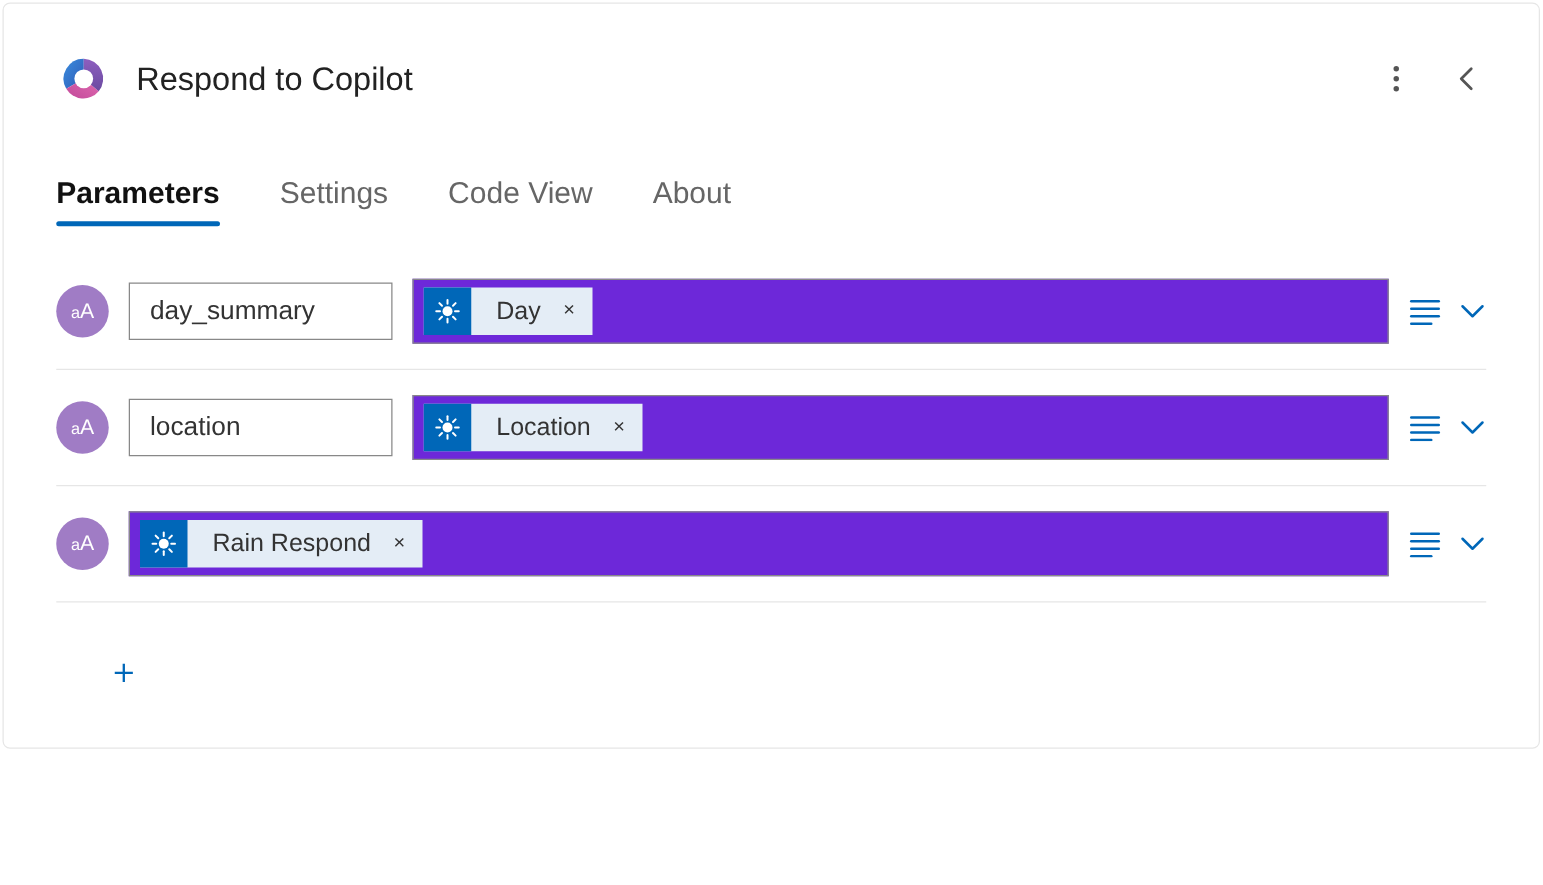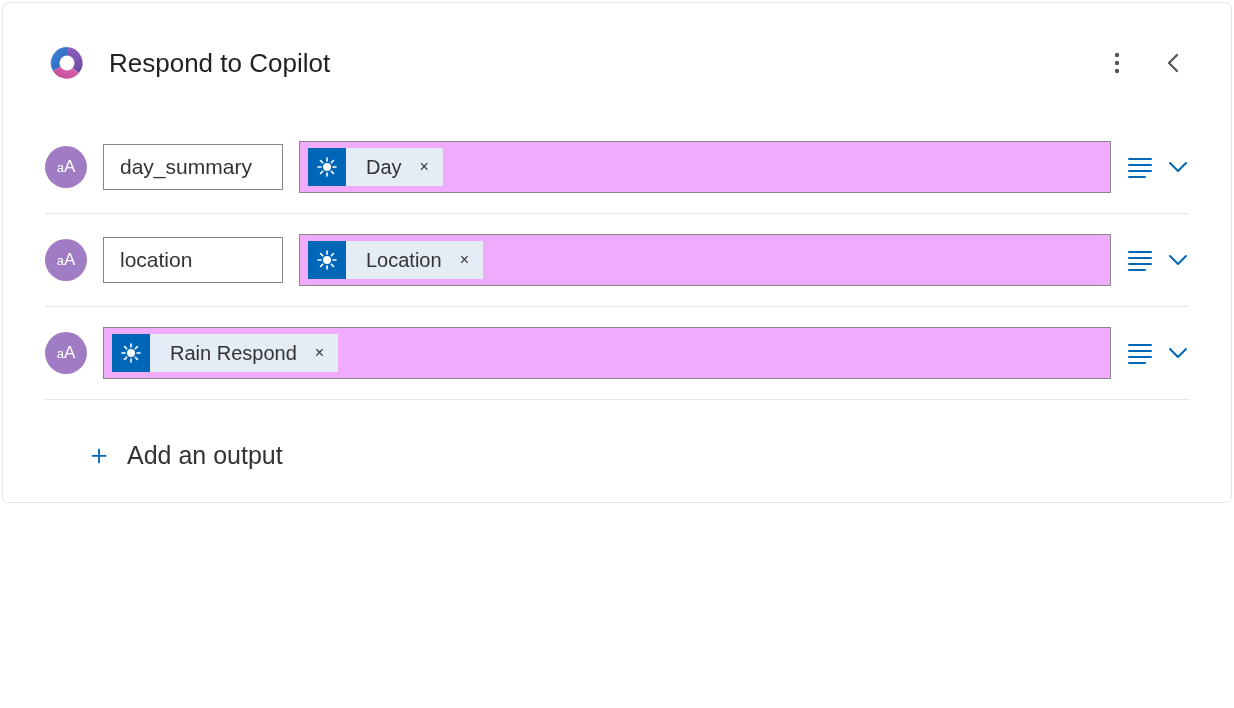--- a/index.html
+++ b/index.html
@@ -8,21 +8,21 @@
       background: #ffffff;
       width: 1234px;
       height: 708px;
       overflow: hidden;
     }
     .card {
       background: #ffffff;
       border: 1px solid #e6e6e6;
       border-radius: 6px;
       margin: 2px;
-      padding: 38px 42px 28px 42px;
+      padding: 38px 42px 42px 42px;
     }
     .header {
       display: flex;
       align-items: center;
       gap: 20px;
       margin-bottom: 56px;
     }
     .app-icon {
       width: 44px;
       height: 44px;
@@ -98,31 +98,31 @@
       font-size: 17px;
       font-weight: 500;
       flex-shrink: 0;
     }
     .type-badge .small-a { font-size: 13px; }
     .param-name-box {
       border: 1px solid #888;
       padding: 10px 16px;
       font-size: 21px;
       color: #333;
-      width: 180px;
+      width: 211px;
       flex-shrink: 0;
       background: #fff;
     }
     .param-value-box {
       border: 1px solid #888;
       padding: 6px 8px;
       flex: 1;
       display: flex;
       min-height: 48px;
-      background: #f0abfc;
+      background: #6d28d9;
     }
     .token {
       display: flex;
       align-items: center;
       background: #e4edf6;
       height: 38px;
     }
     .token-icon {
       width: 38px;
       height: 38px;
@@ -211,20 +211,26 @@
         </svg>
       </div>
       <div class="icon-btn">
         <svg width="16" height="24" viewBox="0 0 16 24">
           <path d="M12 4 L4 12 L12 20" stroke="#555" stroke-width="2.2" fill="none" stroke-linecap="round" stroke-linejoin="round"></path>
         </svg>
       </div>
     </div>
   </div>
 
+  <div class="tabs">
+    <div class="tab active"><span>Parameters</span></div>
+    <div class="tab"><span>Settings</span></div>
+    <div class="tab"><span>Code View</span></div>
+    <div class="tab"><span>About</span></div>
+  </div>
 
   <div>
 
     <div class="param-row">
       <div class="type-badge"><span class="small-a">a</span>A</div>
       <div class="param-name-box"><span>day_summary</span></div>
       <div class="param-value-box">
         <div class="token">
           <div class="token-icon">
             <svg width="22" height="22" viewBox="0 0 22 22">
@@ -345,16 +351,15 @@
           <svg width="22" height="14" viewBox="0 0 22 14">
               <path d="M3 3 L11 11 L19 3" stroke="#0067b8" stroke-width="2" fill="none" stroke-linecap="round" stroke-linejoin="round"></path>
             </svg>
         </div>
       </div>
     </div>
   </div>
 
   <div class="add-output">
     <span class="add-plus">＋</span>
-    <span class="add-label">Add an output</span>
   </div>
 
 </div>
 
 </body></html>

